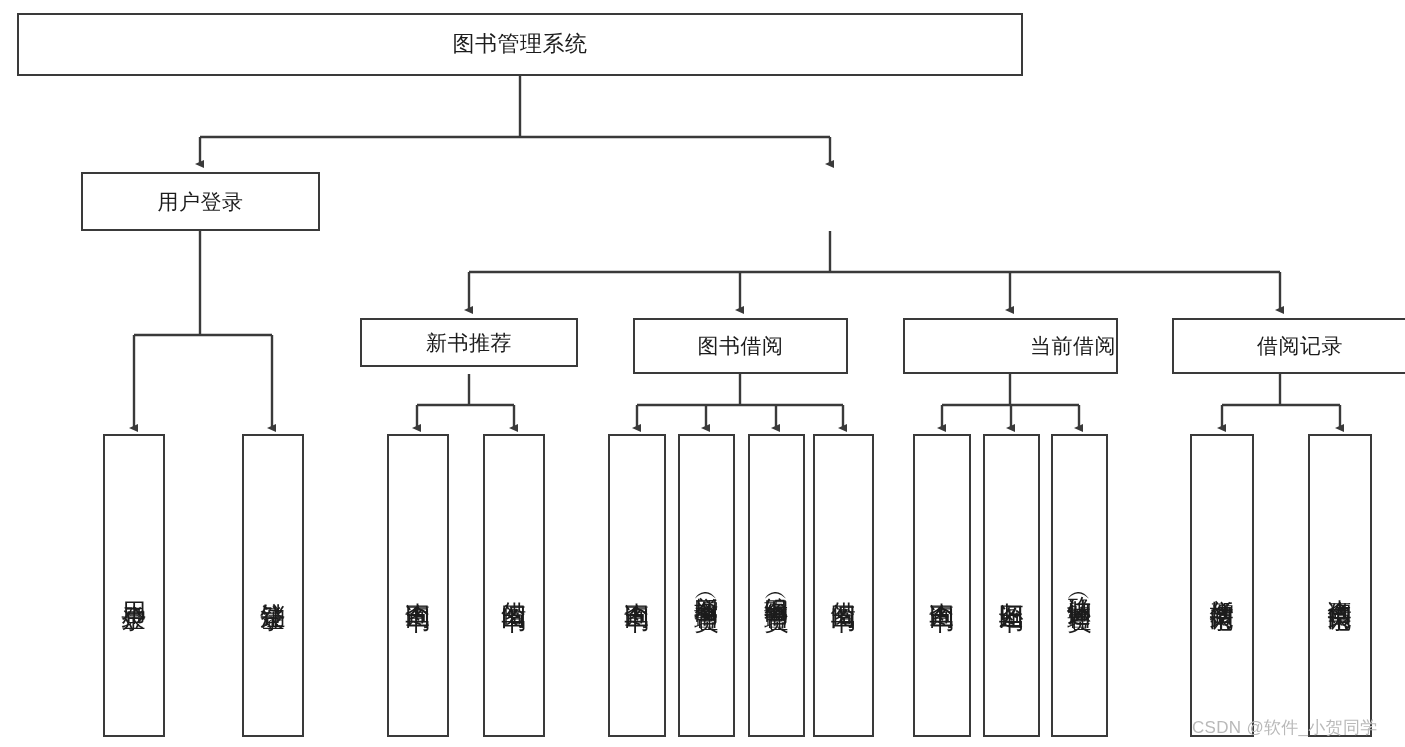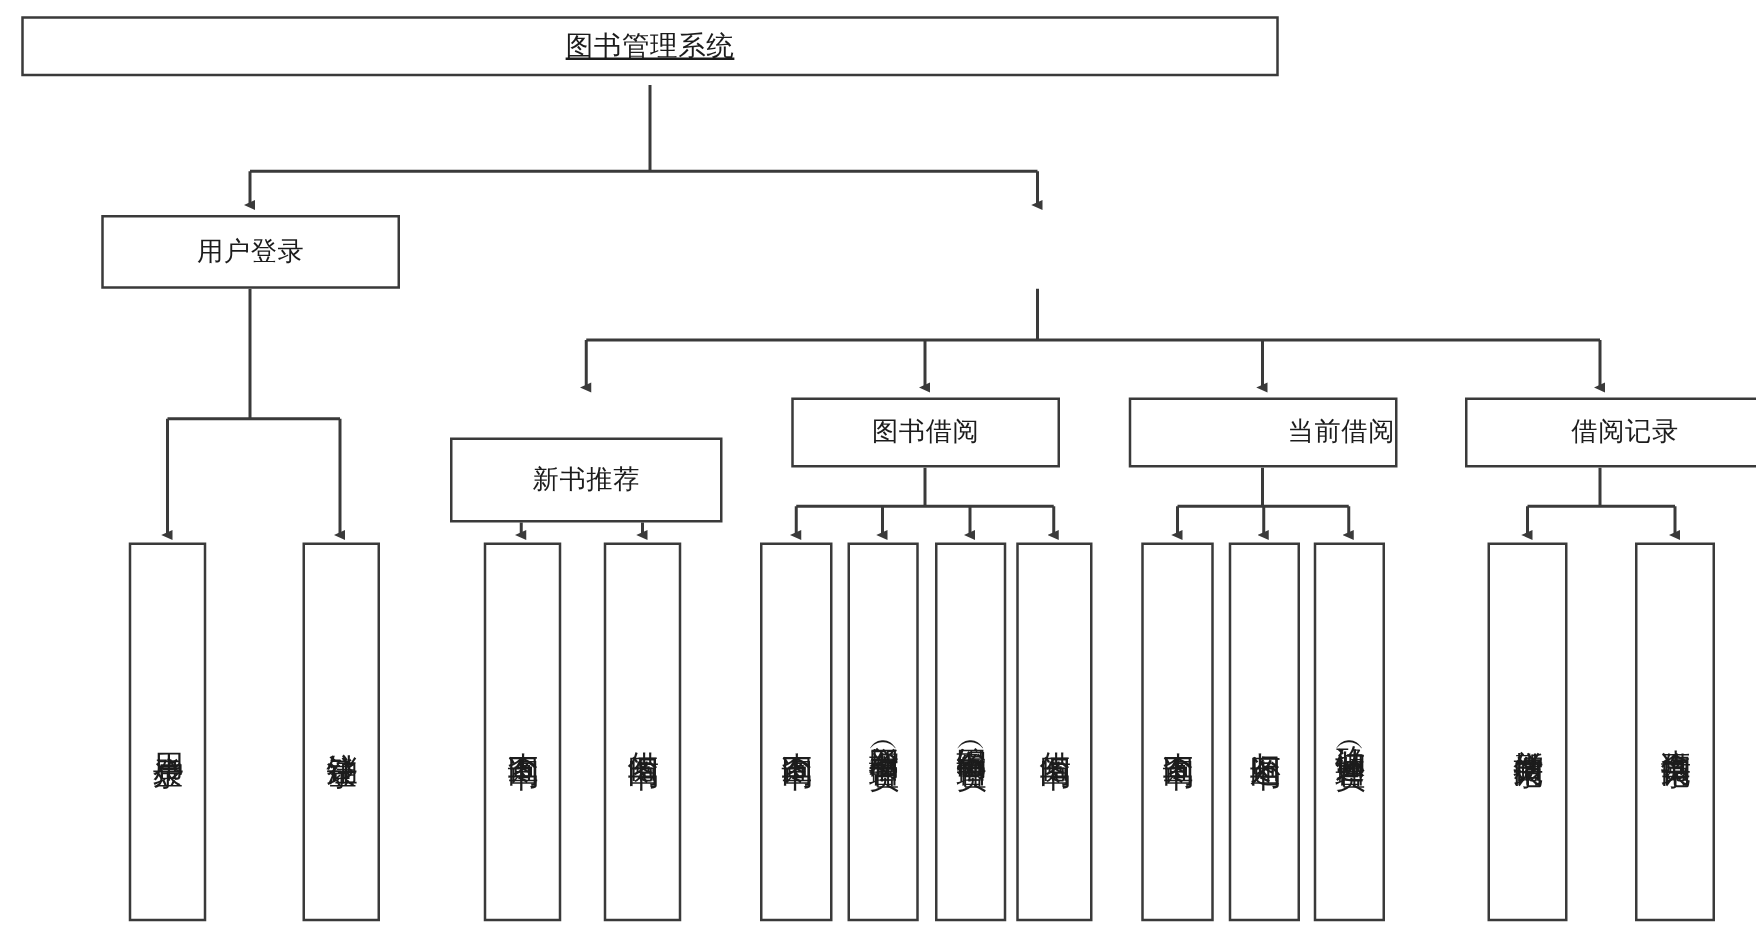--- a/index.html
+++ b/index.html
@@ -125,29 +125,29 @@
       <path d="M1011,405 L1011,428" marker-end="url(#arrow)"></path>
       <path d="M1079,405 L1079,428" marker-end="url(#arrow)"></path>
 
       <path d="M1280,374 L1280,405"></path>
       <path d="M1222,405 L1340,405"></path>
       <path d="M1222,405 L1222,428" marker-end="url(#arrow)"></path>
       <path d="M1340,405 L1340,428" marker-end="url(#arrow)"></path>
     </g>
   </svg>
 
-  <div class="node h root" style="left:17px; top:13px; width:1006px; height:48px;text-decoration:underline;">
+  <div class="node h root" style="left:17px; top:13px; width:1006px; height:63px;">
     <span class="label">图书管理系统</span>
   </div>
 
   <div class="node h" style="left:81px; top:172px; width:239px; height:59px;">
     <span class="label">用户登录</span>
   </div>
 
-  <div class="node h" style="left:360px; top:318px; width:218px; height:68px;margin-top:32px;">
+  <div class="node h" style="left:360px; top:318px; width:218px; height:49px;">
     <span class="label">新书推荐</span>
   </div>
   <div class="node h" style="left:633px; top:318px; width:215px; height:56px;">
     <span class="label">图书借阅</span>
   </div>
   <div class="node h" style="left:903px; top:318px; width:215px; height:56px;justify-content:flex-end;">
     <span class="label">当前借阅</span>
   </div>
   <div class="node h" style="left:1172px; top:318px; width:256px; height:56px;">
     <span class="label">借阅记录</span>
@@ -190,14 +190,15 @@
     <span class="label">确认归还（管理员）</span>
   </div>
 
   <div class="node v narrow" style="left:1190px; top:434px; width:64px; height:303px;">
     <span class="label">新增借阅记录</span>
   </div>
   <div class="node v narrow" style="left:1308px; top:434px; width:64px; height:303px;">
     <span class="label">查询借阅记录</span>
   </div>
 
+  <div class="watermark" style="left:1192px; top:716px;">CSDN @软件_小贺同学</div>
 
 </div>
 
 </body></html>

